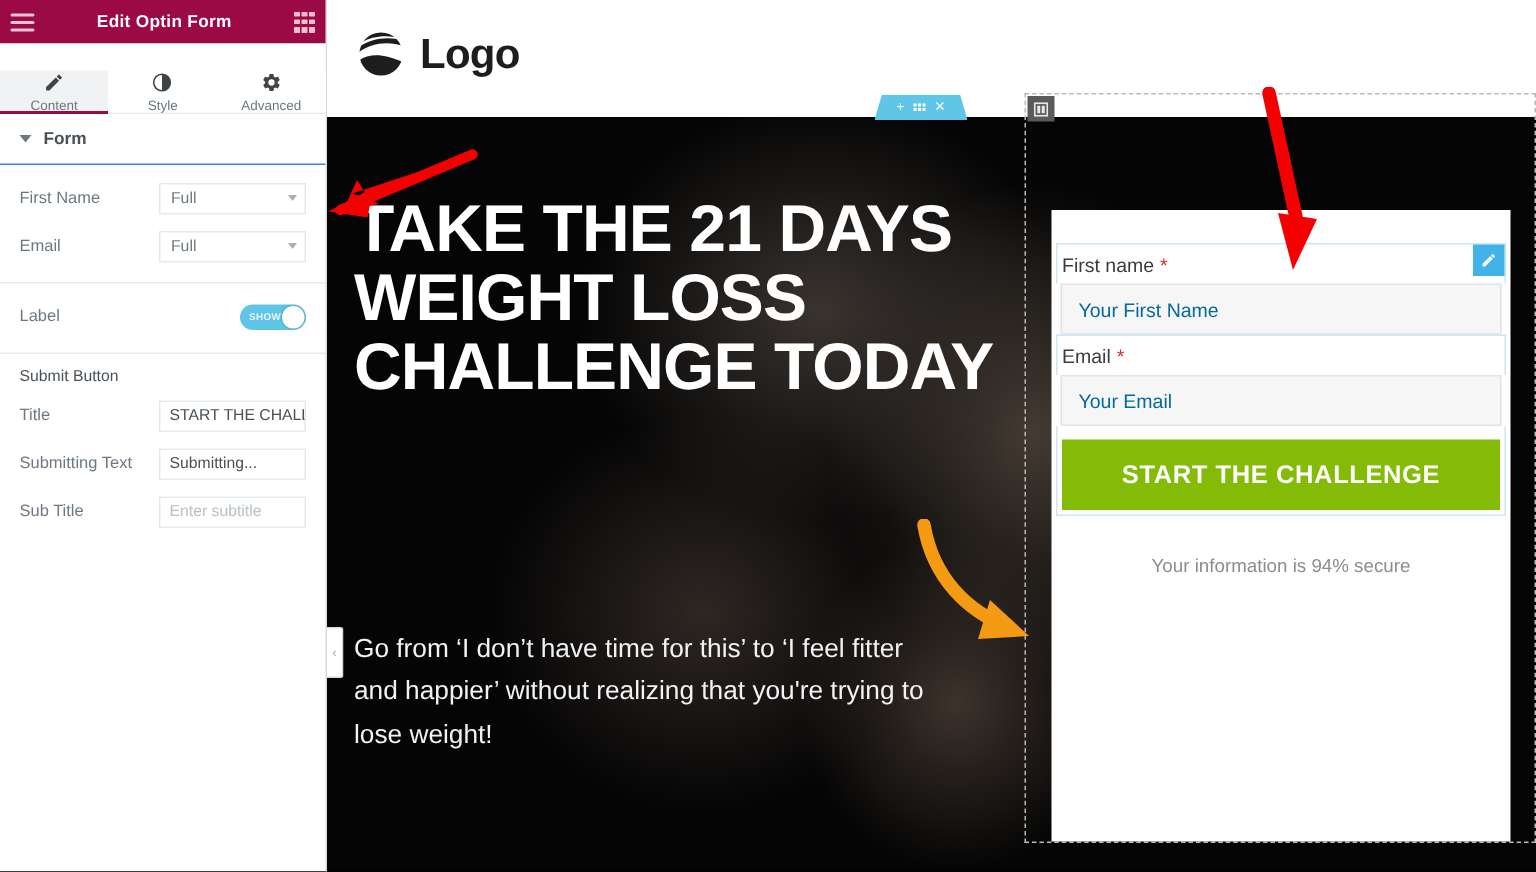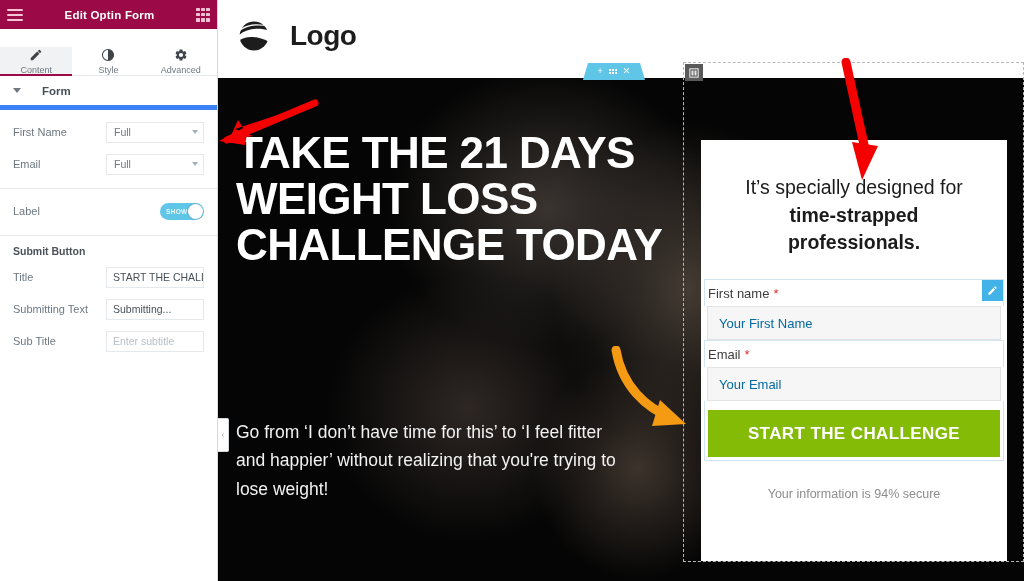--- a/index.html
+++ b/index.html
@@ -42,22 +42,22 @@
   }
   .tab.active { background: #f1f2f3; }
   .tab.active:after {
     content: ""; position: absolute; left: 0; right: 0; bottom: -1px; height: 2px; background: #9b0a46;
   }
   .tab-label { font-size: 9px; color: #6d7882; }
   .tab-ico { height: 15px; display: flex; align-items: center; color: #4a4a4a; }
   .tab-ico svg { display: block; }
 
   .section-head {
-    height: 34px; display: flex; align-items: center; gap: 21px;
-    padding: 0 13px; border-bottom: 5px solid #3b82f6; background: #fff;
+    height: 34px; display: flex; align-items: center; gap: 8px;
+    padding: 0 13px; border-bottom: 1px solid #3b82f6; background: #fff;
   }
   .caret { width: 0; height: 0; border-left: 4px solid transparent; border-right: 4px solid transparent; border-top: 5px solid #6d7882; }
   .section-head span { font-size: 11.5px; font-weight: bold; color: #495157; }
 
   .ctrl-group { padding: 6px 0 8px; border-bottom: 1px solid #e6e9ec; }
   .ctrl {
     display: flex; align-items: center; min-height: 32px; padding: 2px 13px;
   }
   .ctrl-label { font-size: 11px; color: #6d7882; flex: 1; }
   .select-box {
@@ -70,40 +70,40 @@
   .toggle {
     width: 44px; height: 17px; border-radius: 9px; background: #60c6e8;
     position: relative; cursor: pointer; display: flex; align-items: center;
   }
   .toggle-txt { font-size: 6.5px; color: #e8f7fd; font-weight: bold; margin-left: 6px; letter-spacing: .3px; }
   .toggle-knob {
     position: absolute; right: 1px; top: 1px; width: 15px; height: 15px;
     border-radius: 50%; background: #fff; box-shadow: 0 0 2px rgba(0,0,0,.3);
   }
 
-  .group-title { font-size: 10.5px; font-weight: bold; color: #495157; padding: 9px 13px 4px; }
+  .group-title { font-size: 10.5px; font-weight: normal; color: #495157; padding: 9px 13px 4px; }
   .text-input {
     width: 98px; height: 21px; border: 1px solid #e6e9ec; background: #fff;
     font-size: 10.5px; color: #495157; padding: 0 6px; line-height: 19px;
     white-space: nowrap; overflow: hidden; cursor: text;
   }
   .text-input.ph { color: #b7c0c7; }
 
   .collapse-tab {
     position: absolute; left: 218px; top: 418px; width: 11px; height: 34px;
     background: #fff; border: 1px solid #d5dadf; border-left: none;
     border-radius: 0 2px 2px 0; display: flex; align-items: center; justify-content: center;
     font-size: 9px; color: #a4afb7; cursor: pointer; z-index: 31;
   }
 
   
   #preview { position: absolute; left: 218px; top: 0; width: 806px; height: 581px; background: #000; }
 
   .site-header { height: 78px; background: #fff; position: relative; }
-  .logo-wrap { position: absolute; left: 18px; top: 18px; display: flex; align-items: center; gap: 18px; }
+  .logo-wrap { position: absolute; left: 18px; top: 18px; display: flex; align-items: center; gap: 8px; }
   .logo-mark { width: 36px; height: 36px; }
   .logo-text { font-size: 28px; font-weight: bold; color: #1d1d1d; letter-spacing: -.5px; }
 
   .sec-toolbar {
     position: absolute; left: 365px; top: 63px; width: 62px; height: 17px;
     background: #60c6e8; clip-path: polygon(8% 0, 92% 0, 100% 100%, 0 100%);
     display: flex; align-items: center; justify-content: center; gap: 6px; z-index: 12;
   }
   .sec-toolbar span { color: #fff; font-size: 9px; line-height: 1; cursor: pointer; }
   .sec-dots { display: grid; grid-template-columns: repeat(3,2px); grid-template-rows: repeat(2,2px); gap: 1px; }
@@ -336,24 +336,20 @@
     <div class="optin-outer">
       <div class="widget-handle">
         <svg width="10" height="10" viewBox="0 0 12 12">
           <rect x="1" y="1" width="10" height="10" fill="none" stroke="#e8e8e8" stroke-width="1.3"></rect>
           <rect x="3" y="3" width="2.4" height="6" fill="#e8e8e8"></rect>
           <rect x="6.6" y="3" width="2.4" height="6" fill="#e8e8e8"></rect>
         </svg>
       </div>
 
       <div class="optin-card">
-        <div class="optin-heading">
-          <span>It’s specially designed for</span><br>
-          <b>time-strapped professionals.</b>
-        </div>
 
         <div style="padding:0 3px;">
 
           <div class="field-block">
             <div class="field-label-row">
               <span class="field-label">First name</span>
               <span class="req">*</span>
               <span class="edit-badge">
                 <svg width="11" height="11" viewBox="0 0 24 24" fill="#ffffff">
                   <path d="M3 17.25V21h3.75L17.8 9.94l-3.75-3.75L3 17.25zM20.7 7.04a1 1 0 000-1.41l-2.34-2.34a1 1 0 00-1.41 0l-1.83 1.83 3.75 3.75 1.83-1.83z"></path>

